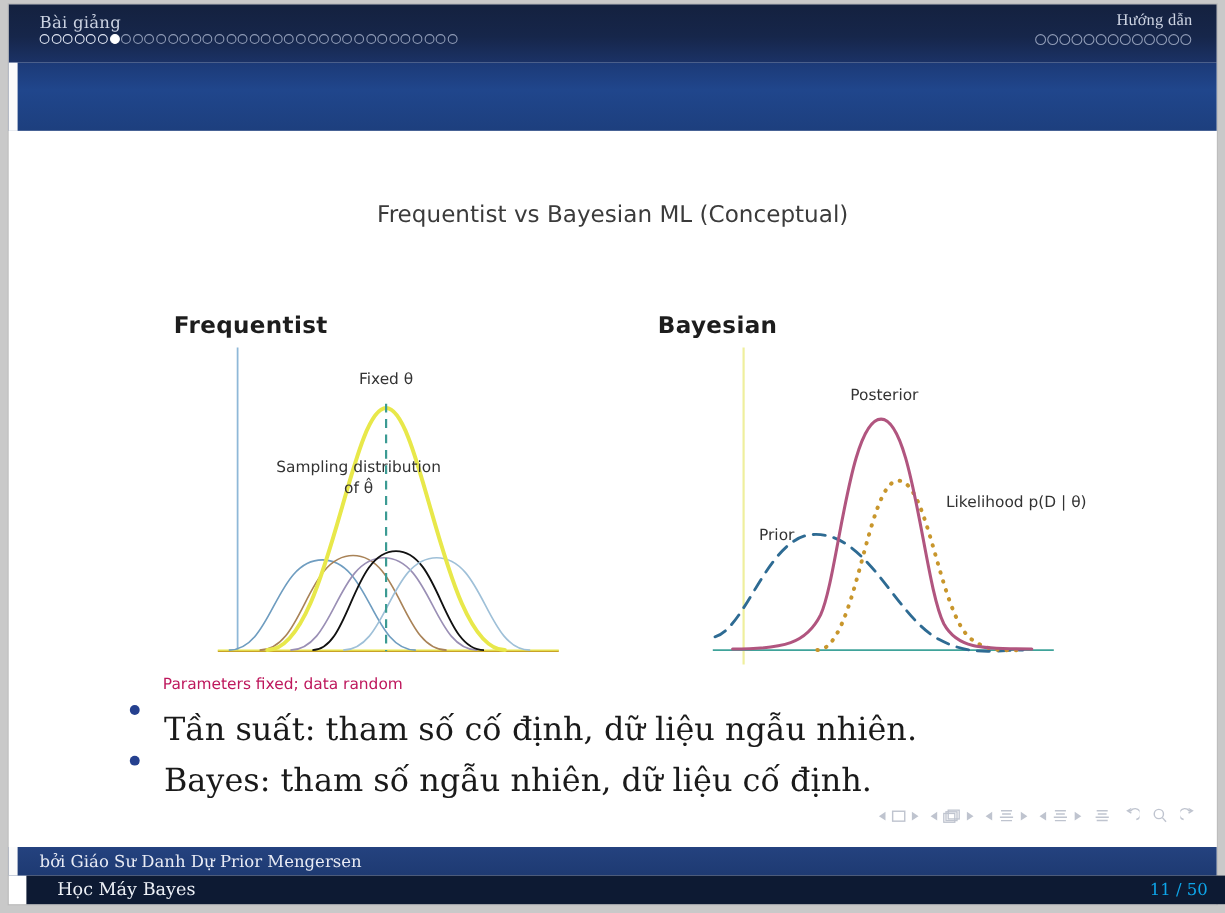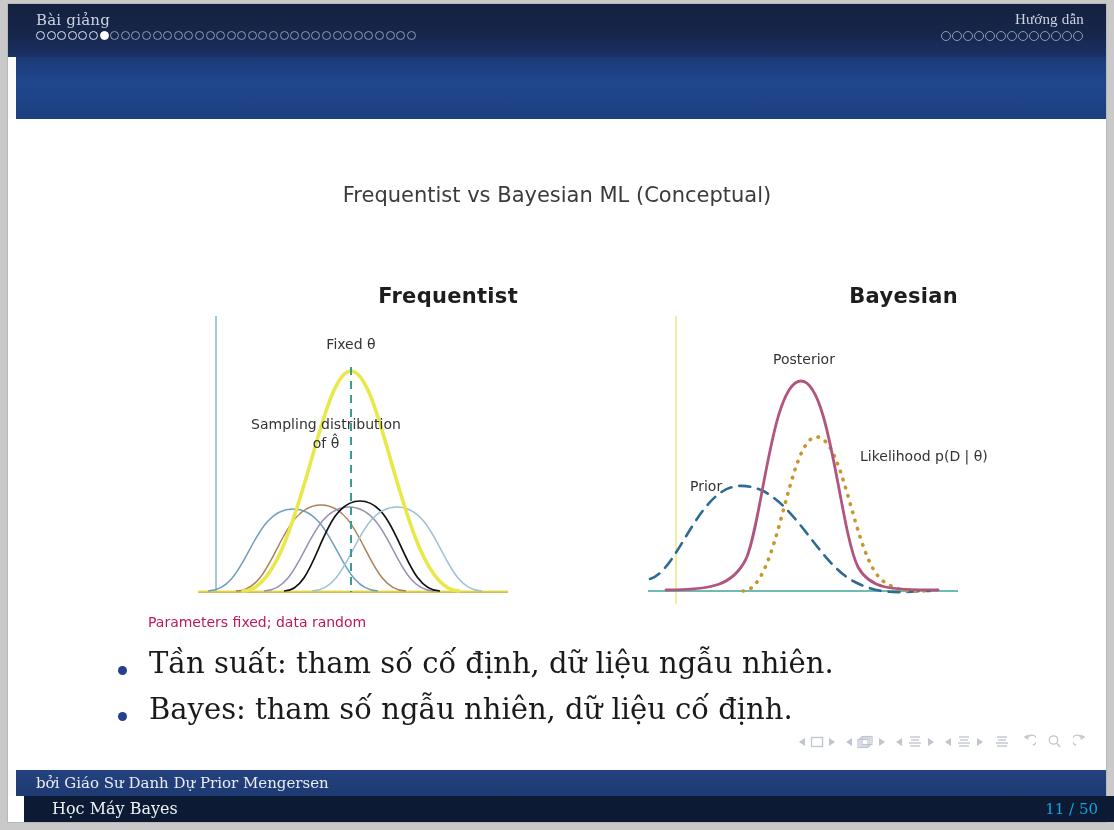--- a/index.html
+++ b/index.html
@@ -95,21 +95,21 @@
     margin-top: 12px;
   }
 
   .panel-heading {
     position: absolute;
     font-family: "DejaVu Sans", sans-serif;
     font-weight: bold;
     font-size: 21px;
     color: #1d1d1d;
     letter-spacing: .3px;
-    text-align: right;
+    text-align: left;
   }
   #head-freq { left: 150px; top: 165px; width: 360px; }
   #head-bayes { left: 590px; top: 165px; width: 360px; }
 
   .svg-panel { position: absolute; }
   #svg-freq  { left: 180px; top: 190px; }
   #svg-bayes { left: 630px; top: 190px; }
 
   .cap {
     position: absolute;
@@ -122,21 +122,21 @@
   #cap-bayes { left: 600px; top: 495px; width: 370px; }
 
   
   #bullets {
     position: absolute;
     left: 110px; top: 527px;
     width: 900px;
   }
   .bullet-row {
     display: flex;
-    align-items: flex-end;
+    align-items: flex-start;
     margin-bottom: 12px;
   }
   .bullet-dot {
     width: 9px; height: 9px;
     border-radius: 50%;
     background: #25408f;
     margin-right: 22px;
     flex: 0 0 auto;
     position: relative;
     top: -5px;

